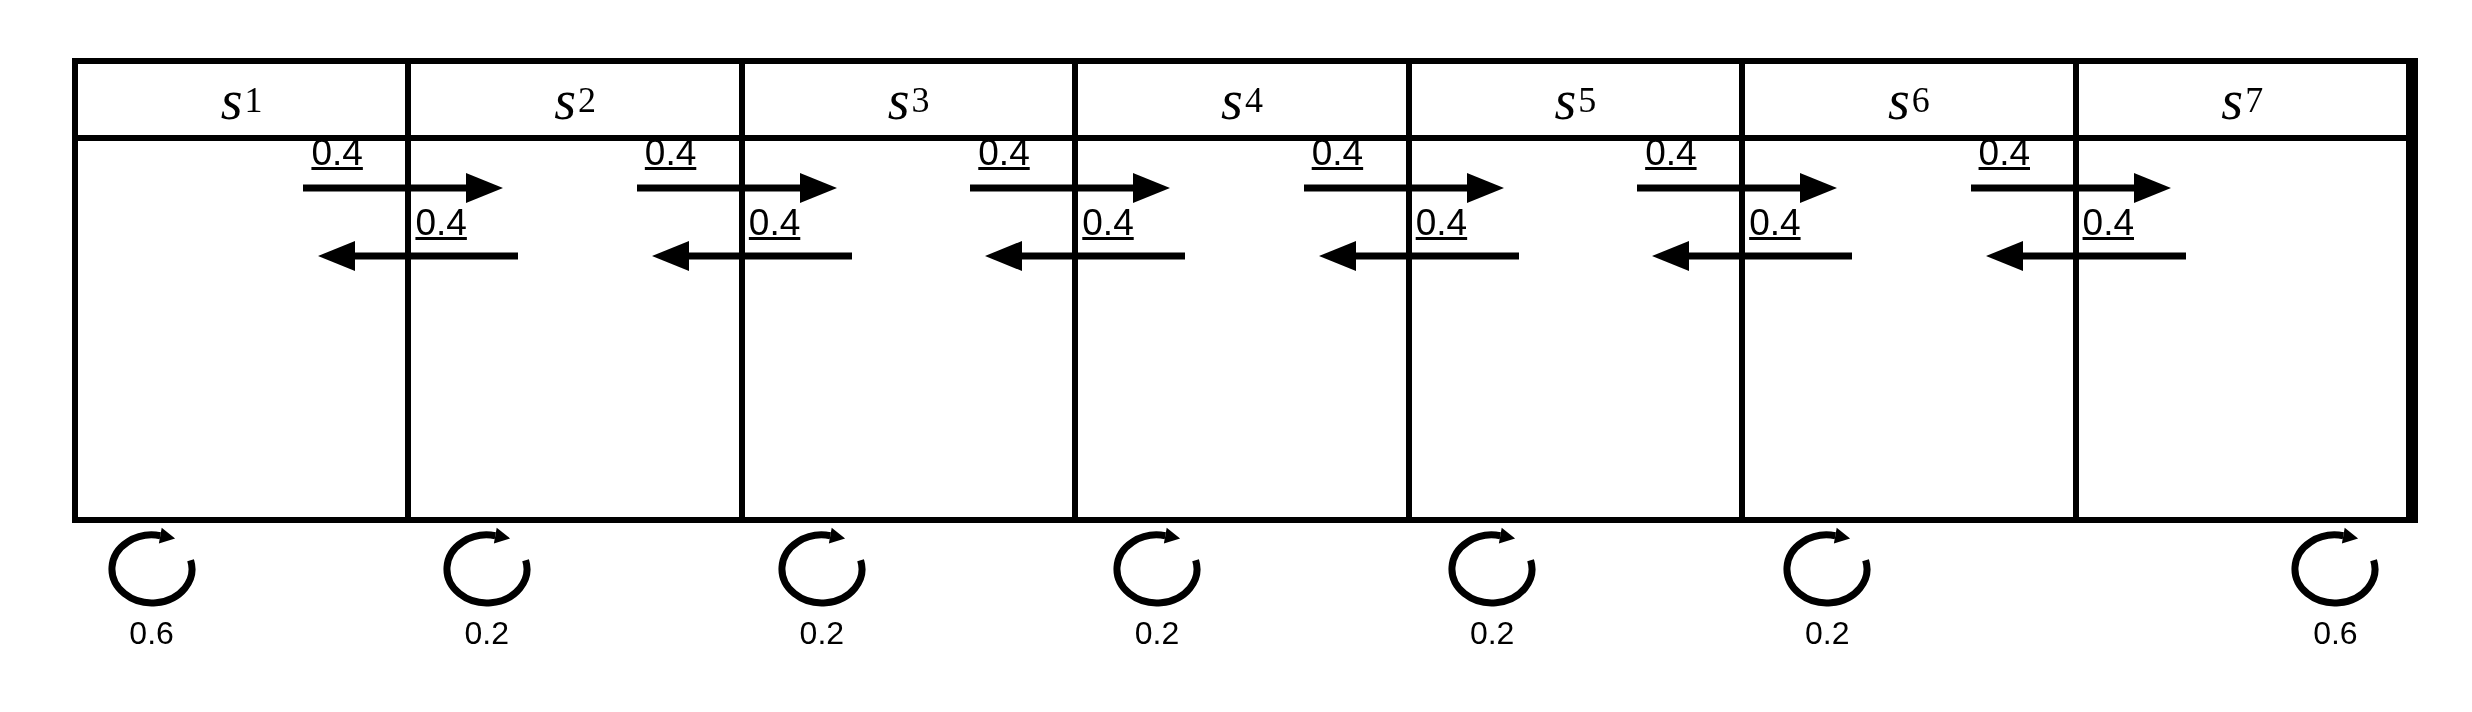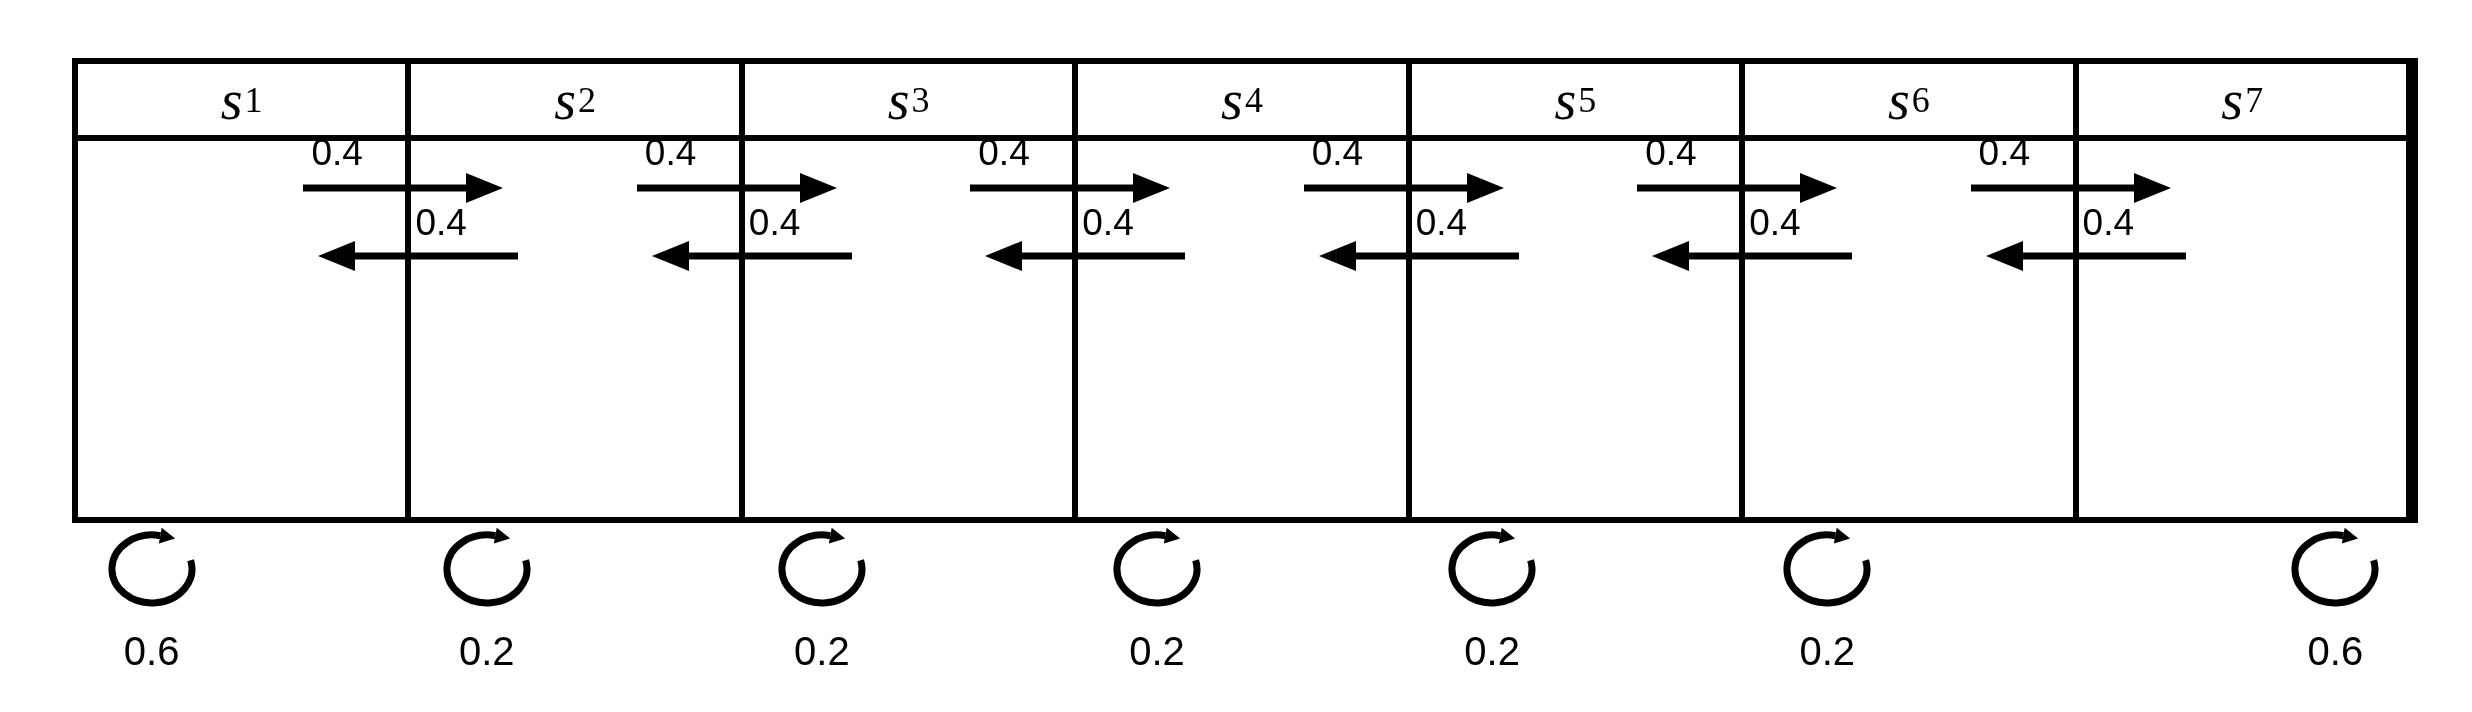--- a/index.html
+++ b/index.html
@@ -74,20 +74,21 @@
     width: 200px;
     height: 36px;
   }
   .arrow-right { left: -108px; top: 106px; }
   .arrow-left  { left: -93px;  top: 174px; }
   .prob {
     position: absolute;
     font-size: 37px;
     line-height: 1;
     white-space: nowrap;
+    text-decoration: underline;
   }
   .prob-top    { left: -100px; top: 70px; }
   .prob-bottom { left: 4px;    top: 140px; }
 
   
   .loops {
     position: absolute;
     left: 72px;
     top: 517px;
     width: 2346px;
@@ -96,23 +97,23 @@
   .loop-cell {
     flex: 1 1 0;
     display: flex;
     flex-direction: column;
     align-items: center;
   }
   .shift-l { transform: translateX(-88px); }
   .shift-r { transform: translateX(85px); }
   .loop-svg { width: 100px; height: 90px; }
   .loop-label {
-    font-size: 40px;
-    line-height: 1;
-    margin-top: 24px;
+    font-size: 32px;
+    line-height: 1;
+    margin-top: 10px;
   }
 </style>
 </head>
 <body>
 
 <div class="canvas">
 
   <div class="mc-table">
 
     <div class="col">

